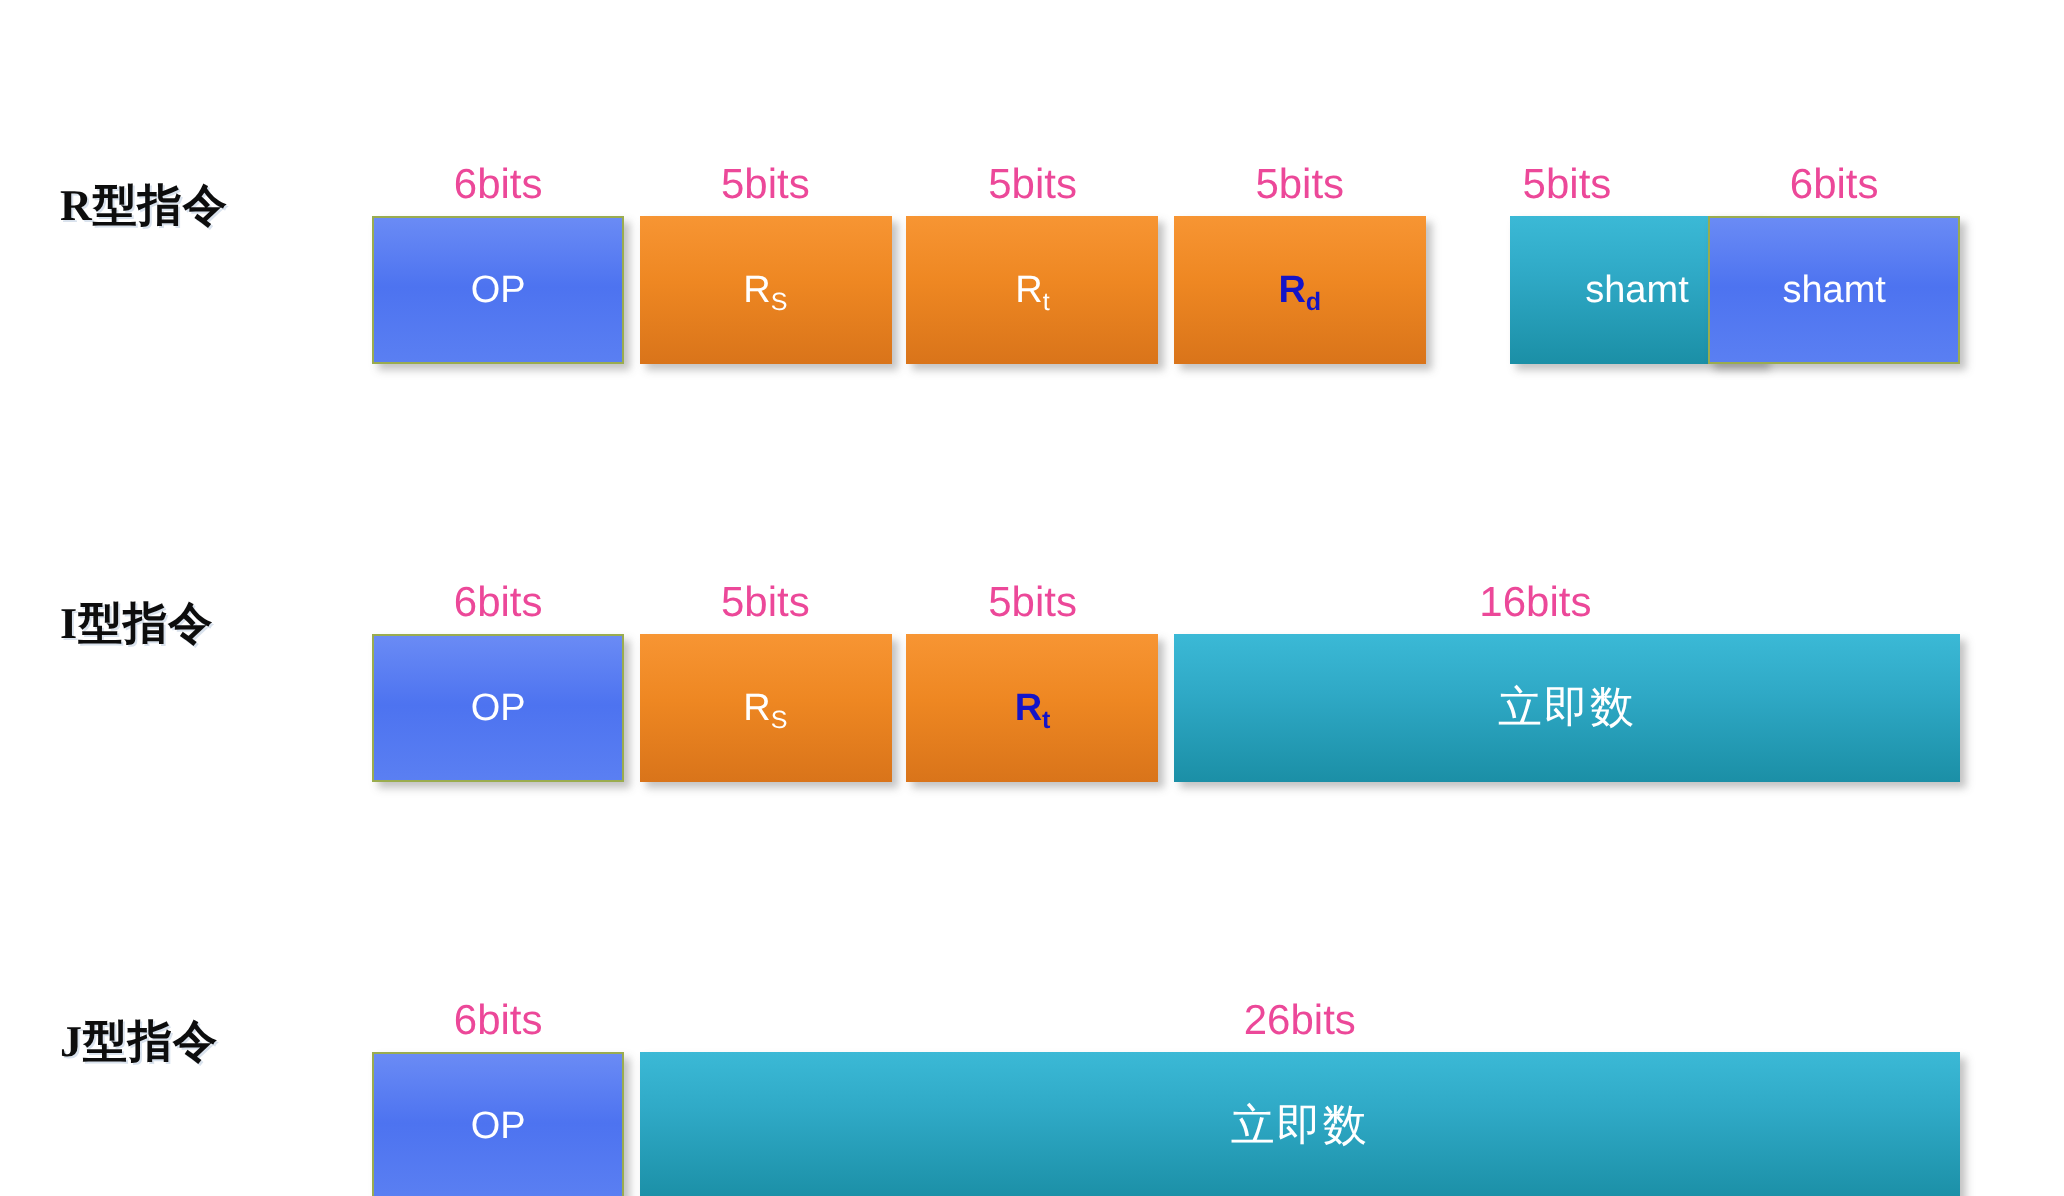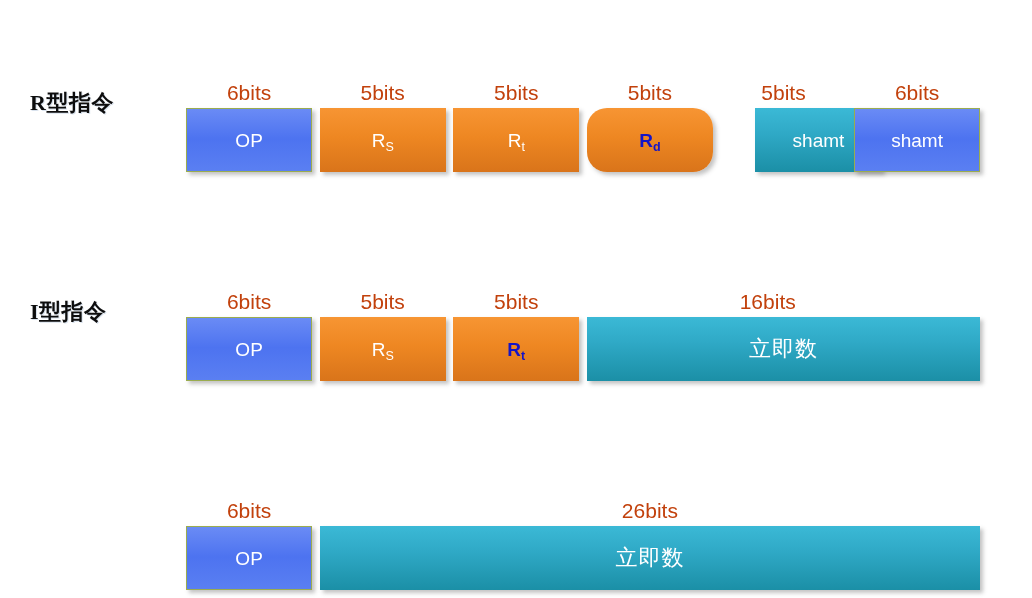--- a/index.html
+++ b/index.html
@@ -53,21 +53,21 @@
     position: absolute;
     left: 186px;
     top: 44px;
     width: 801px;
     height: 70px;
   }
 
   .field {
     position: absolute;
     top: 0;
-    height: 64px;
+    height: 74px;
     box-sizing: border-box;
     display: flex;
     align-items: center;
     justify-content: center;
     font-size: 19px;
     color: #ffffff;
     box-shadow: 3px 3px 4px rgba(80,80,80,0.34);
     overflow: hidden;
   }
 
@@ -102,21 +102,21 @@
     top: 0.32em;
   }
 
   
   .bits {
     position: absolute;
     top: 0px;
     height: 30px;
     line-height: 30px;
     text-align: center;
-    color: #c2410c;
+    color: #ec4899;
     font-size: 21px;
     white-space: nowrap;
   }
 </style>
 </head>
 <body>
 
 <div class="diagram">
   <div class="row row-r">
     <div class="row-label">
@@ -129,21 +129,21 @@
         </div>
         <div class="bits" style="left: 133.6px; width: 126.2px;">5bits</div>
         <div class="field f-orange" style="left: 133.6px; width: 126.2px; top: 30px;">
           <span class="ftext t-white">R<sub>S</sub></span>
         </div>
         <div class="bits" style="left: 267.2px; width: 126.2px;">5bits</div>
         <div class="field f-orange" style="left: 267.2px; width: 126.2px; top: 30px;">
           <span class="ftext t-white">R<sub>t</sub></span>
         </div>
         <div class="bits" style="left: 400.8px; width: 126.2px;">5bits</div>
-        <div class="field f-orange" style="left: 400.8px; width: 126.2px; top: 30px; border-radius: 20px;">
+        <div class="field f-orange" style="left: 400.8px; width: 126.2px; top: 30px;">
           <span class="ftext t-navy">R<sub>d</sub></span>
         </div>
         <div class="bits" style="left: 534.4px; width: 126.2px;">5bits</div>
         <div class="field f-teal" style="left: 534.4px; width: 126.2px; top: 30px; margin-left: 35px;">
           <span class="ftext t-white">shamt</span>
         </div>
         <div class="bits" style="left: 668px; width: 126.2px;">6bits</div>
         <div class="field f-blue" style="left: 668px; width: 126.2px; top: 30px;">
           <span class="ftext t-white">shamt</span>
         </div>
@@ -168,20 +168,23 @@
           <span class="ftext t-navy">R<sub>t</sub></span>
         </div>
         <div class="bits" style="left: 385px; width: 393.4px;">16bits</div>
         <div class="field f-teal" style="left: 400.8px; width: 393.4px; top: 30px;">
           <span class="ftext t-white t-cjk">立即数</span>
         </div>
       </div>
   </div>
 
   <div class="row row-j">
+    <div class="row-label">
+      <span class="rl-letter">J</span><span>型指令</span>
+    </div>
     <div class="fields">
         <div class="bits" style="left: 0px; width: 126.2px;">6bits</div>
         <div class="field f-blue" style="left: 0px; width: 126.2px; top: 30px;">
           <span class="ftext t-white">OP</span>
         </div>
         <div class="bits" style="left: 133.6px; width: 660.6px;">26bits</div>
         <div class="field f-teal" style="left: 133.6px; width: 660.6px; top: 30px;">
           <span class="ftext t-white t-cjk">立即数</span>
         </div>
       </div>

